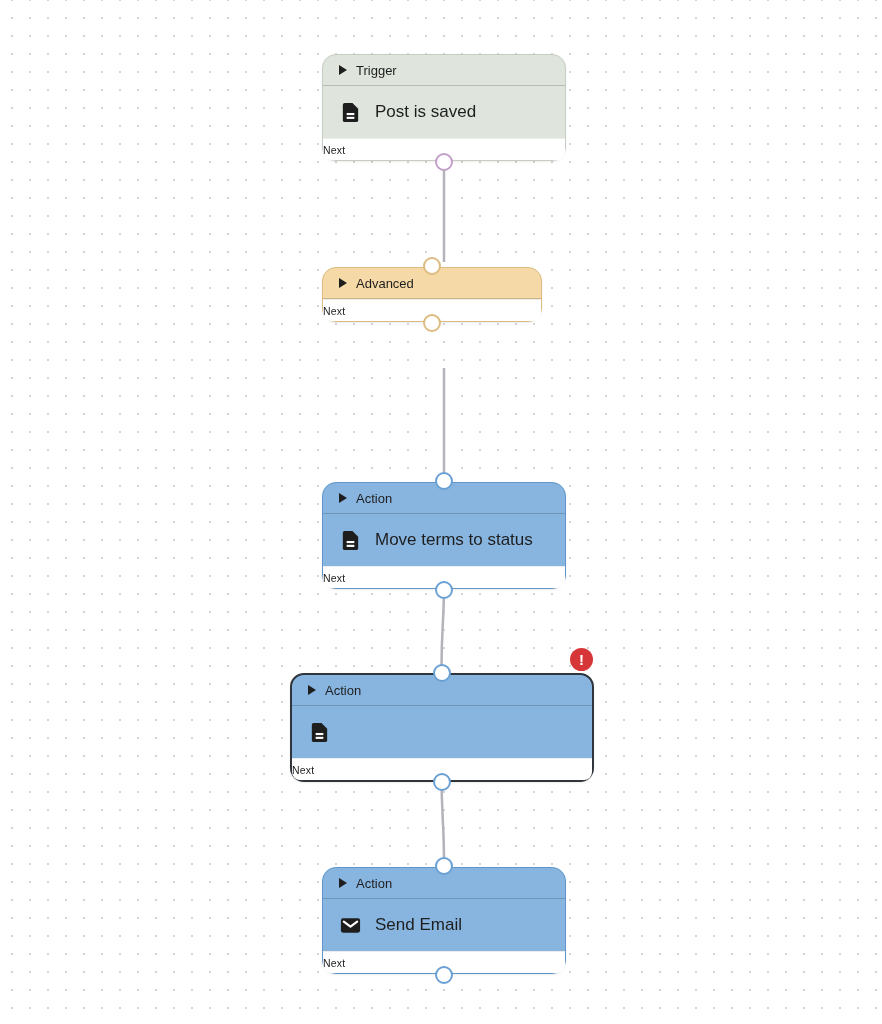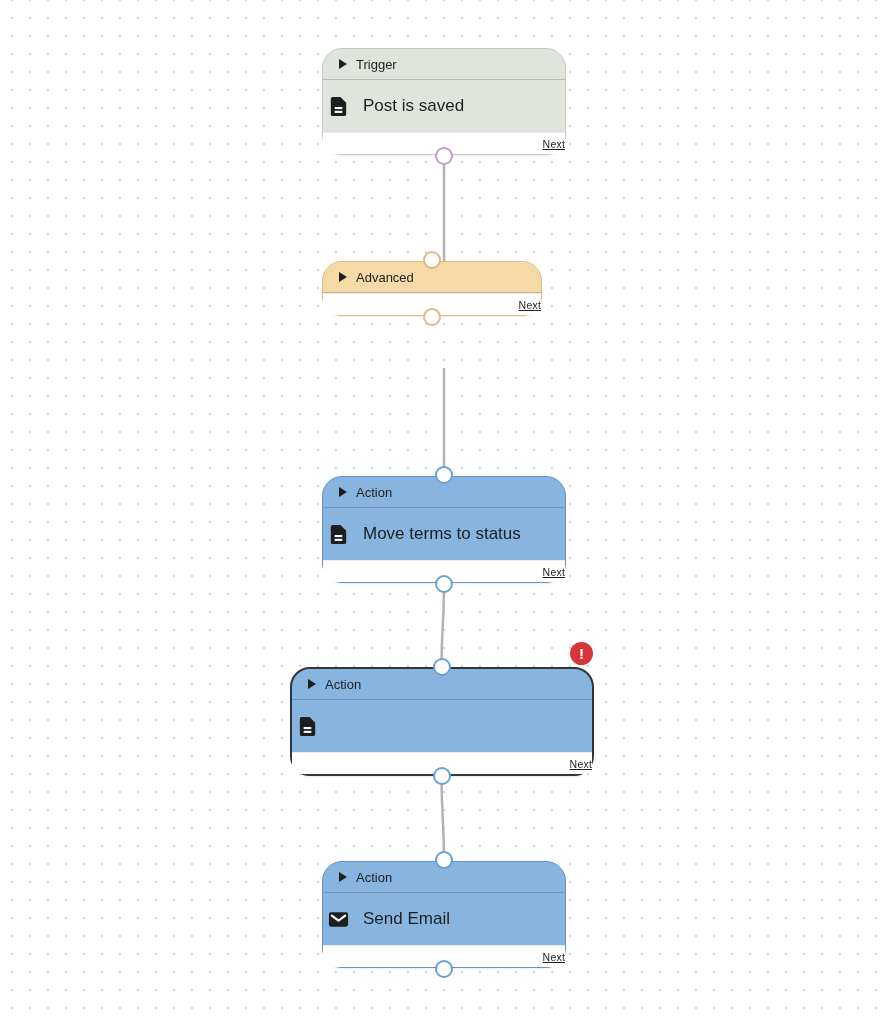--- a/index.html
+++ b/index.html
@@ -25,22 +25,23 @@
     inset: 0;
     z-index: 0;
     pointer-events: none;
   }
   .node {
     position: absolute;
     z-index: 2;
     box-sizing: border-box;
     background: var(--node-bg, #eee);
     border: 1.5px solid var(--node-border, #bbb);
-    border-radius: 20px;
+    border-radius: 14px;
     box-shadow: 0 1px 2px rgba(0,0,0,0.08);
+    margin-top: 6px;
   }
   .node.selected {
     border: 2px solid #2f353b;
   }
   .node-header {
     display: flex;
     align-items: center;
     gap: 9px;
     padding: 0 16px;
     height: 30px;
@@ -52,44 +53,43 @@
   .tri-icon {
     display: inline-flex;
     width: 8px;
     height: 10px;
     flex: 0 0 auto;
   }
   .node-body {
     display: flex;
     align-items: center;
     gap: 13px;
-    padding: 0 4px;
+    padding: 0 16px;
     height: 52px;
   }
   .node-body .body-icon {
     display: inline-flex;
     width: 23px;
     height: 23px;
     flex: 0 0 auto;
   }
   .node-title {
     font-size: 17px;
     white-space: nowrap;
   }
   .node-footer {
     height: 21px;
     background: #ffffff;
     border-top: 1px solid rgba(0,0,0,0.07);
     border-radius: 0 0 8px 8px;
     display: flex;
     align-items: center;
-    justify-content: flex-end;
+    justify-content: flex-start;
     font-size: 10.5px;
     letter-spacing: 0.2px;
-    text-decoration: underline;
   }
   .port {
     position: absolute;
     left: 50%;
     width: 14px;
     height: 14px;
     background: #ffffff;
     border: 2.5px solid var(--port-color, #999);
     border-radius: 50%;
     z-index: 3;

